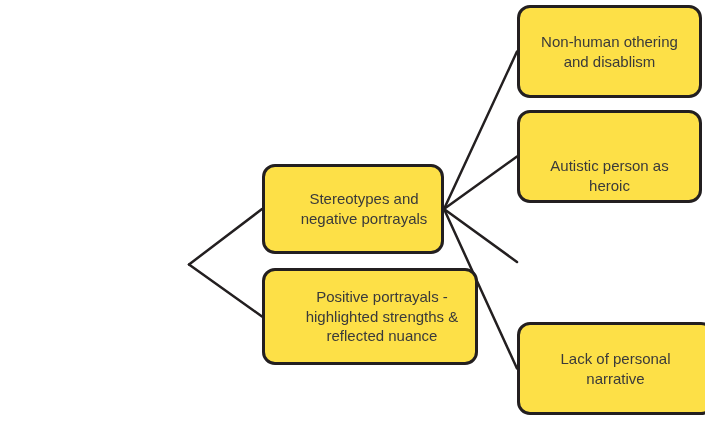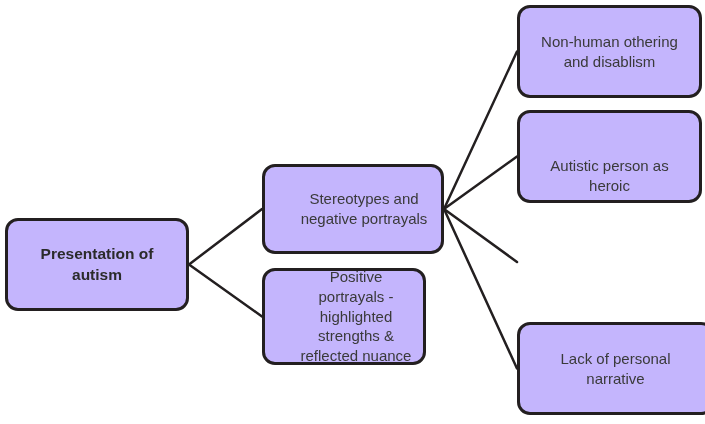--- a/index.html
+++ b/index.html
@@ -24,21 +24,21 @@
     z-index: 0;
   }
   #edges line {
     stroke: #231f20;
     stroke-width: 2.5;
     stroke-linecap: round;
   }
   .node {
     position: absolute;
     box-sizing: border-box;
-    background: #c4b5fd;
+    background: #fde047;
     border: 3px solid #231f20;
     border-radius: 13px;
     display: flex;
     align-items: center;
     justify-content: center;
     text-align: center;
     z-index: 1;
     padding: 4px 8px;
   }
   .node .label {
@@ -48,42 +48,39 @@
     color: #3a3a3a;
   }
   .node.root .label {
     font-weight: bold;
     font-size: 15.5px;
     color: #2b2b2b;
   }
   
   #node-root        { left: 5px;   top: 218px; width: 184px; height: 93px; }
   #node-stereotypes { left: 262px; top: 164px; width: 182px; height: 90px; padding-left: 30px; }
-  #node-positive    { left: 262px; top: 268px; width: 164px; height: 97px; padding-left: 32px; }
+  #node-positive    { left: 262px; top: 268px; width: 216px; height: 97px; padding-left: 32px; }
   #node-othering    { left: 517px; top: 5px;   width: 185px; height: 93px; }
   #node-heroic      { left: 517px; top: 110px; width: 185px; height: 93px; align-items: flex-end; }
   #node-onedim      { left: 517px; top: 215px; width: 185px; height: 94px; }
   #node-lack        { left: 517px; top: 322px; width: 197px; height: 93px; }
 </style>
 </head>
 <body>
 
 <div id="diagram">
   <svg id="edges" viewBox="0 0 705 424" xmlns="http://www.w3.org/2000/svg">
       <line x1="189" y1="264.5" x2="262" y2="209"></line>
       <line x1="189" y1="264.5" x2="262" y2="316.5"></line>
       <line x1="444" y1="209" x2="517" y2="51.5"></line>
       <line x1="444" y1="209" x2="517" y2="156.5"></line>
       <line x1="444" y1="209" x2="517" y2="262"></line>
       <line x1="444" y1="209" x2="517" y2="368.5"></line>
     </svg>
 
-  <div class="node root" id="node-root">
-    <span class="label">Presentation of autism</span>
-  </div>
 
   <div class="node" id="node-stereotypes">
     <span class="label">Stereotypes and
 negative portrayals</span>
   </div>
 
   <div class="node" id="node-positive">
     <span class="label">Positive portrayals -
 highlighted strengths &amp;
 reflected nuance</span>

